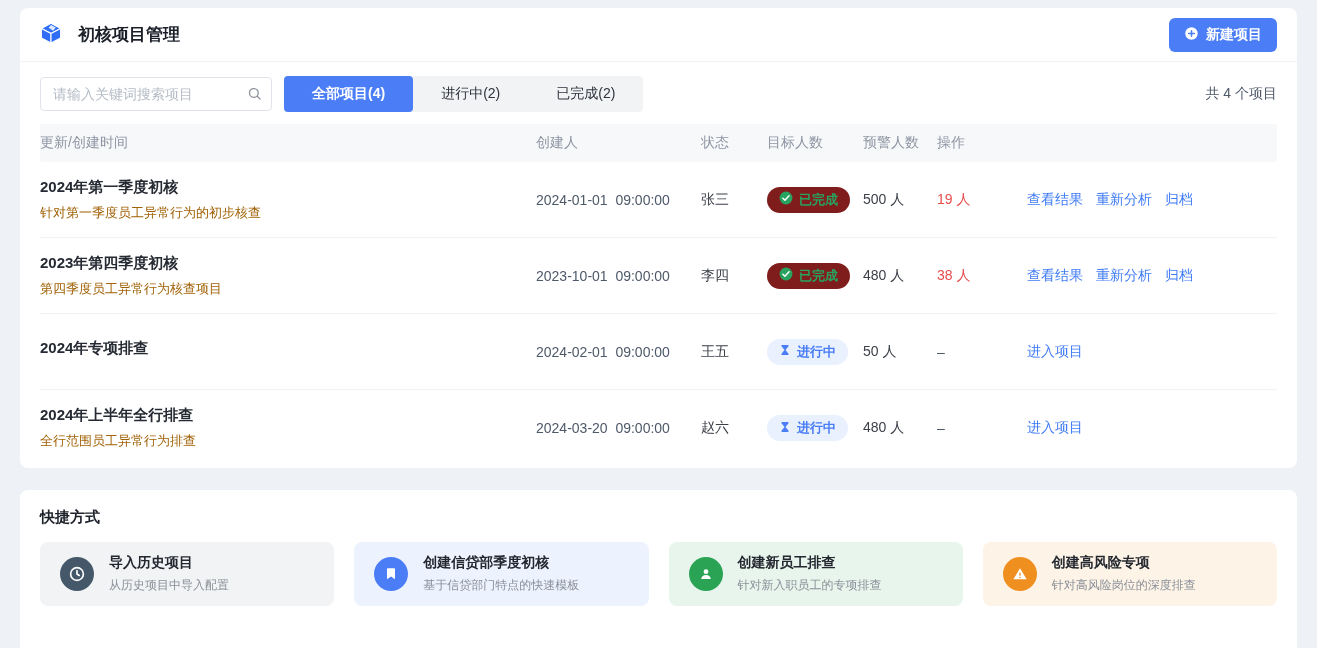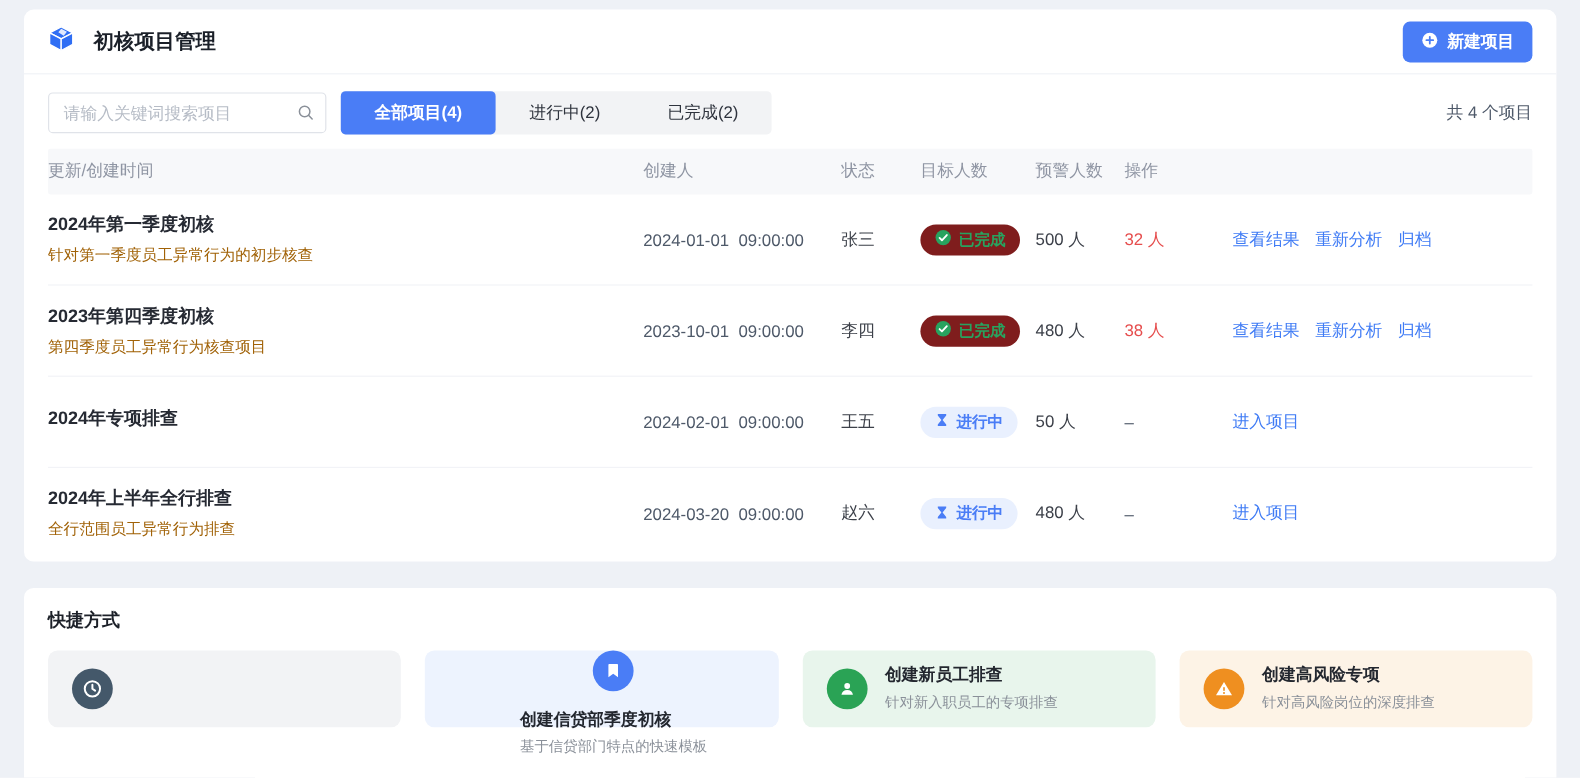--- a/index.html
+++ b/index.html
@@ -52,21 +52,21 @@
   .actions { display:flex; gap:13px; }
   .link { color:#3f7bf5; font-size:14px; text-decoration:none; cursor:pointer; }
 
   
   .shortcut-panel { margin-top:22px; height:170px; padding:18px 20px 20px; }
   .shortcuts-title { font-size:15px; font-weight:700; color:#1d2129; margin-bottom:15px; }
   .cards { display:flex; gap:20px; }
   .card { flex:1; height:64px; border-radius:8px; display:flex; align-items:center;
     gap:15px; padding-left:20px; cursor:pointer; }
   .card-gray { background:#f2f3f5; }   .circle-dark  { background:#44586a; }
-  .card-blue { background:#edf3fe;flex-direction:column; }   .circle-blue  { background:#4a7df6; }
+  .card-blue { background:#edf3fe; }   .circle-blue  { background:#4a7df6; }
   .card-green { background:#e8f5ec; }  .circle-green { background:#2aa355; }
   .card-orange { background:#fdf3e6; } .circle-orange{ background:#ef8f20; }
   .circle { width:34px; height:34px; border-radius:50%; flex:none;
     display:flex; align-items:center; justify-content:center; }
   .card-title { font-size:14px; font-weight:700; color:#23272f; margin-bottom:5px; }
   .card-desc { font-size:12px; color:#8a9099; }
 </style>
 </head>
 <body>
 
@@ -135,21 +135,21 @@
           <span>
             <svg viewBox="0 0 24 24" width="14" height="14">
               <circle cx="12" cy="12" r="11" fill="#28a35f"></circle>
               <path d="M6.8 12.4l3.4 3.4 7-7.5" fill="none" stroke="#fff" stroke-width="2.6" stroke-linecap="round" stroke-linejoin="round"></path>
             </svg>
           </span>
           <span>已完成</span>
         </span>
       </div>
       <div class="cell cell-plain">500 人</div>
-      <div class="cell warn-red">32 人</div>
+      <div class="cell warn-red">19 人</div>
       <div class="actions">
         <a class="link">查看结果</a>
         <a class="link">重新分析</a>
         <a class="link">归档</a>
       </div>
     </div>
 
     <div class="grid trow">
       <div>
         <div class="row-title">2023年第四季度初核</div>
@@ -230,20 +230,24 @@
   <h2 class="shortcuts-title">快捷方式</h2>
   <div class="cards">
 
     <div class="card card-gray">
       <span class="circle circle-dark">
         <svg viewBox="0 0 24 24" width="18" height="18" fill="none" stroke="#fff" stroke-width="2.2" stroke-linecap="round">
           <circle cx="12" cy="12" r="8.5"></circle>
             <path d="M12 7.5V12l3 2"></path>
         </svg>
       </span>
+      <div>
+        <div class="card-title">导入历史项目</div>
+        <div class="card-desc">从历史项目中导入配置</div>
+      </div>
     </div>
 
     <div class="card card-blue">
       <span class="circle circle-blue">
         <svg viewBox="0 0 24 24" width="16" height="16">
           <path d="M7 3.5h10a1 1 0 0 1 1 1V20l-6-4.4L6 20V4.5a1 1 0 0 1 1-1z" fill="#fff"></path>
         </svg>
       </span>
       <div>
         <div class="card-title">创建信贷部季度初核</div>

